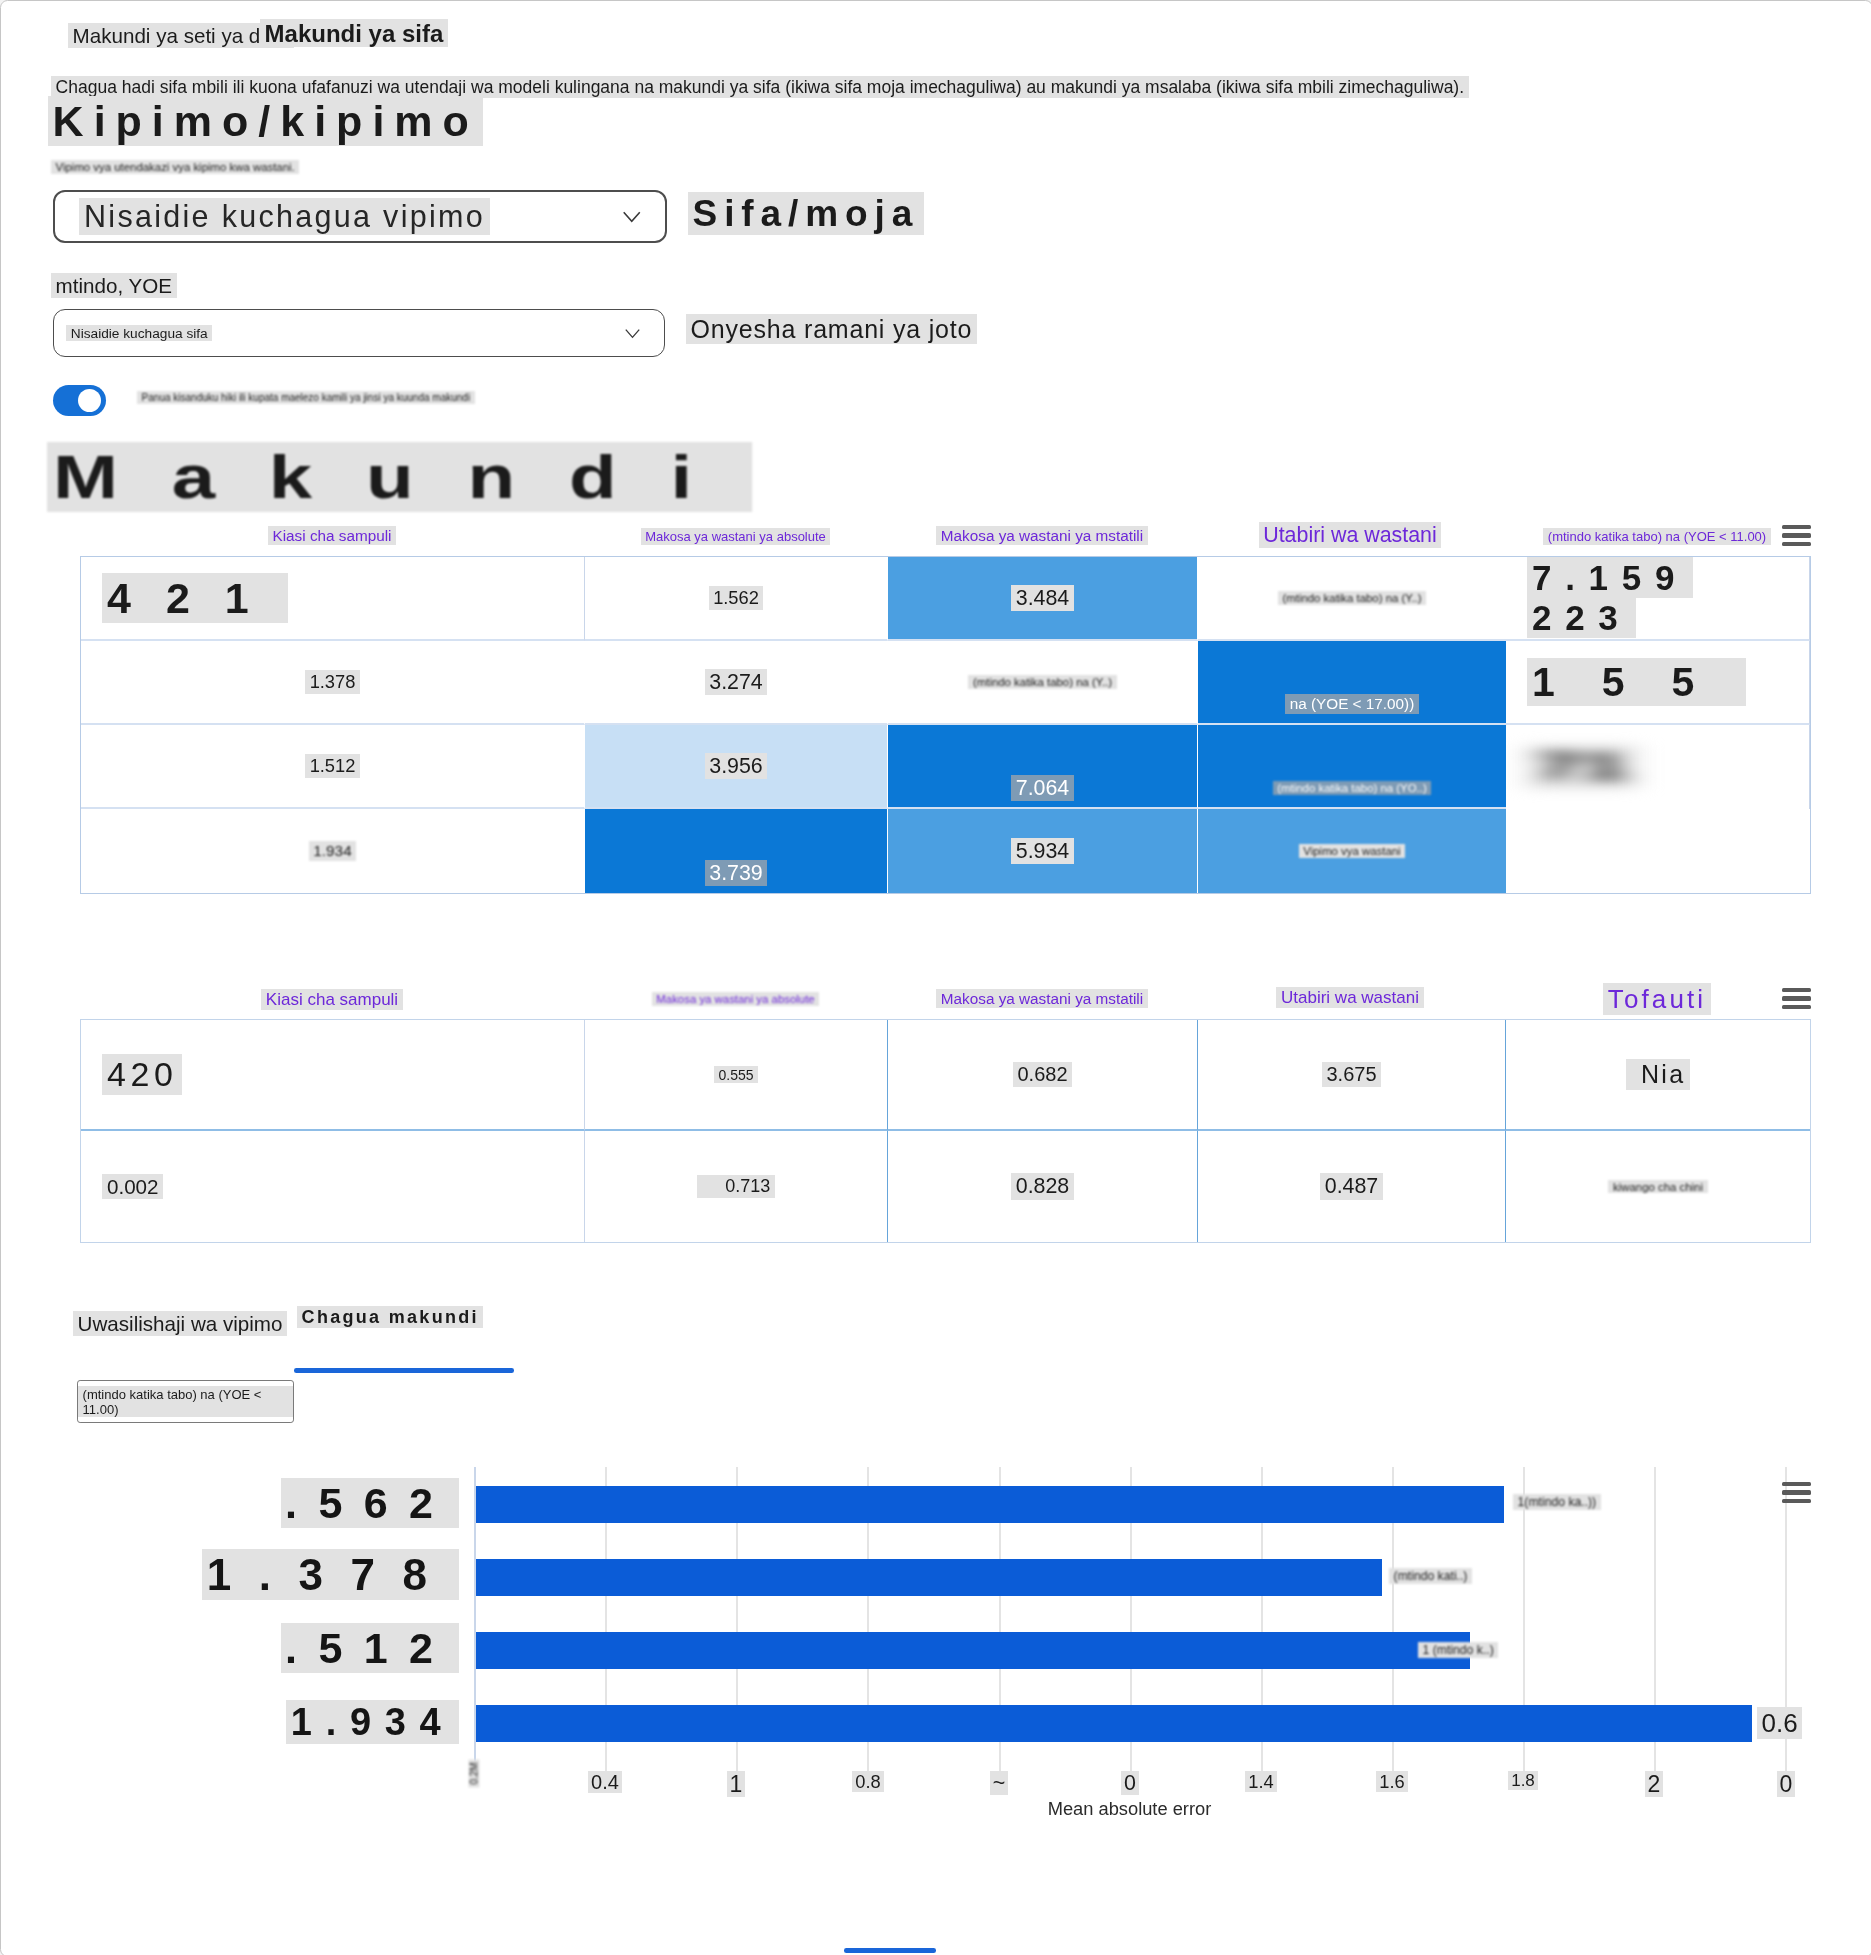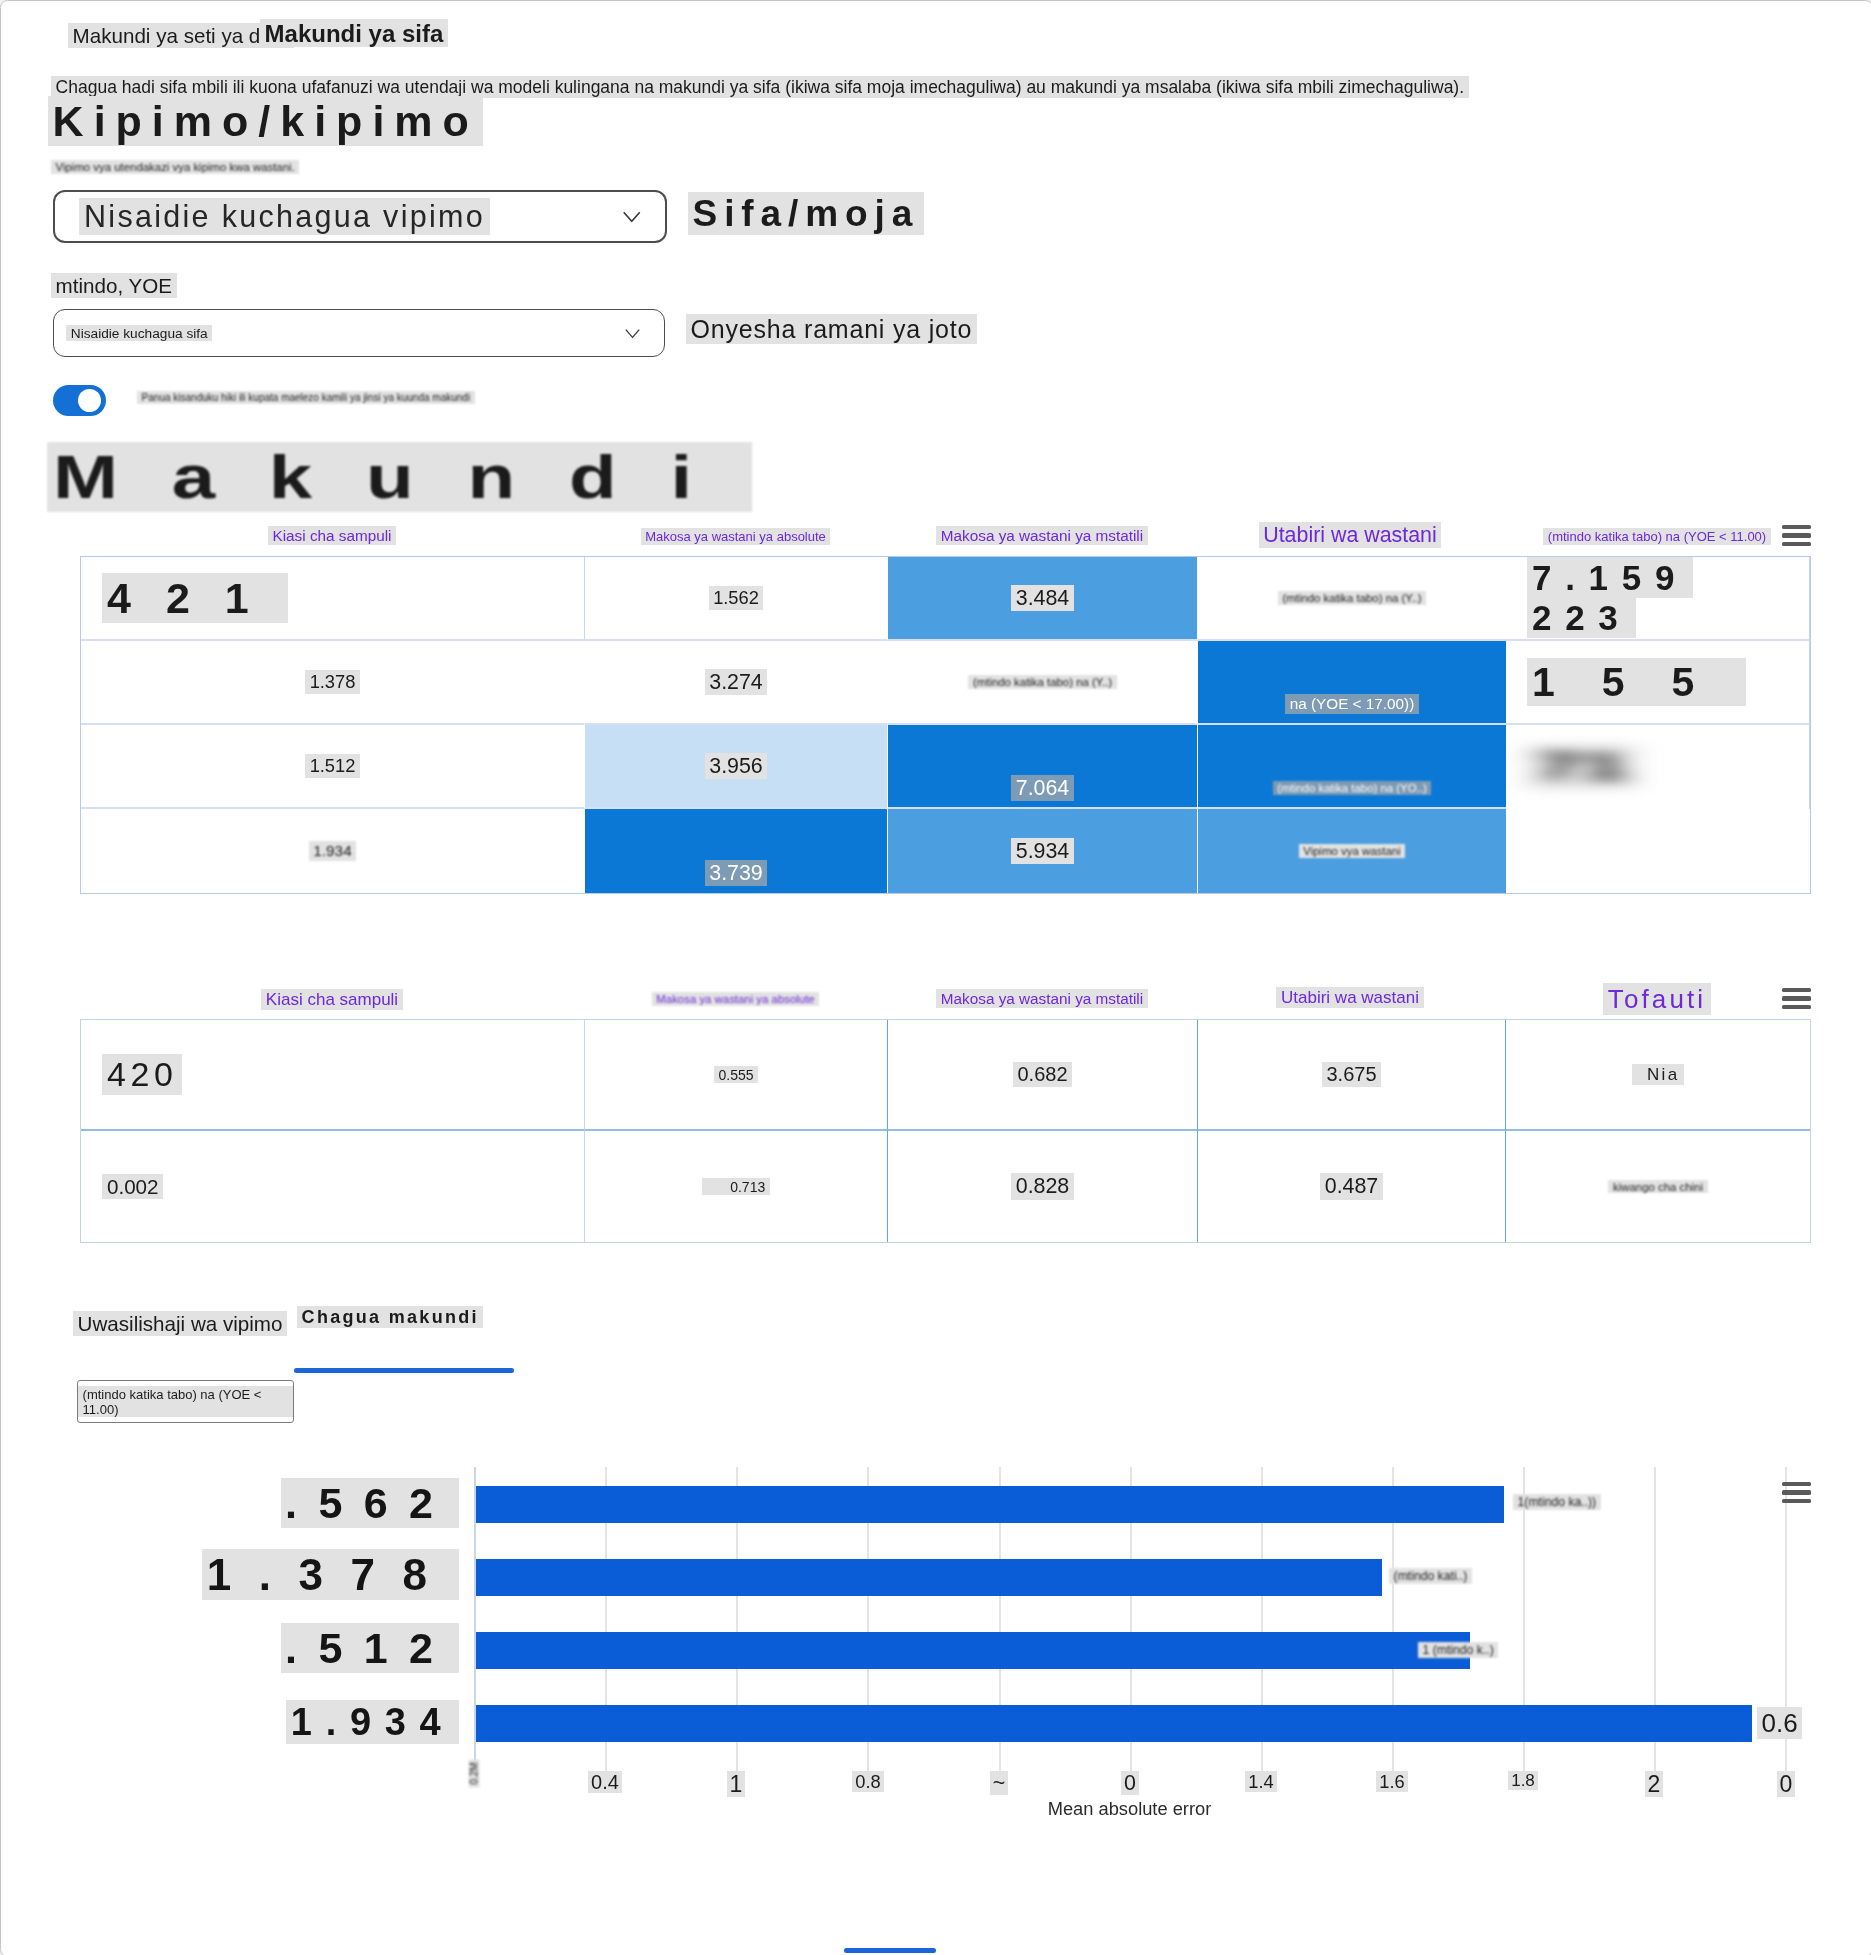--- a/index.html
+++ b/index.html
@@ -201,28 +201,28 @@
     <div class="cell">
         <span class="hl b05" style="font-size:14px;">0.555</span>
       </div>
     <div class="cell">
         <span class="hl b05" style="font-size:20px;">0.682</span>
       </div>
     <div class="cell">
         <span class="hl b05" style="font-size:20px;">3.675</span>
       </div>
     <div class="cell clast">
-        <span class="hl" style="font-size:17px;letter-spacing:2.3px;padding-left:15px;">Nia</span>
+        <span class="hl" style="font-size:25px;letter-spacing:2.3px;padding-left:15px;">Nia</span>
       </div>
 
     <div class="cell first rlast">
         <span class="hl b05" style="font-size:20.6px;">0.002</span>
       </div>
     <div class="cell rlast">
-        <span class="hl b05" style="font-size:14px;padding-left:28px;">0.713</span>
+        <span class="hl b05" style="font-size:18px;padding-left:28px;">0.713</span>
       </div>
     <div class="cell rlast">
         <span class="hl b05" style="font-size:21.4px;">0.828</span>
       </div>
     <div class="cell rlast">
         <span class="hl b05" style="font-size:21.4px;">0.487</span>
       </div>
     <div class="cell rlast clast">
         <span class="hl b16" style="font-size:11.4px;">kiwango cha chini</span>
       </div>

